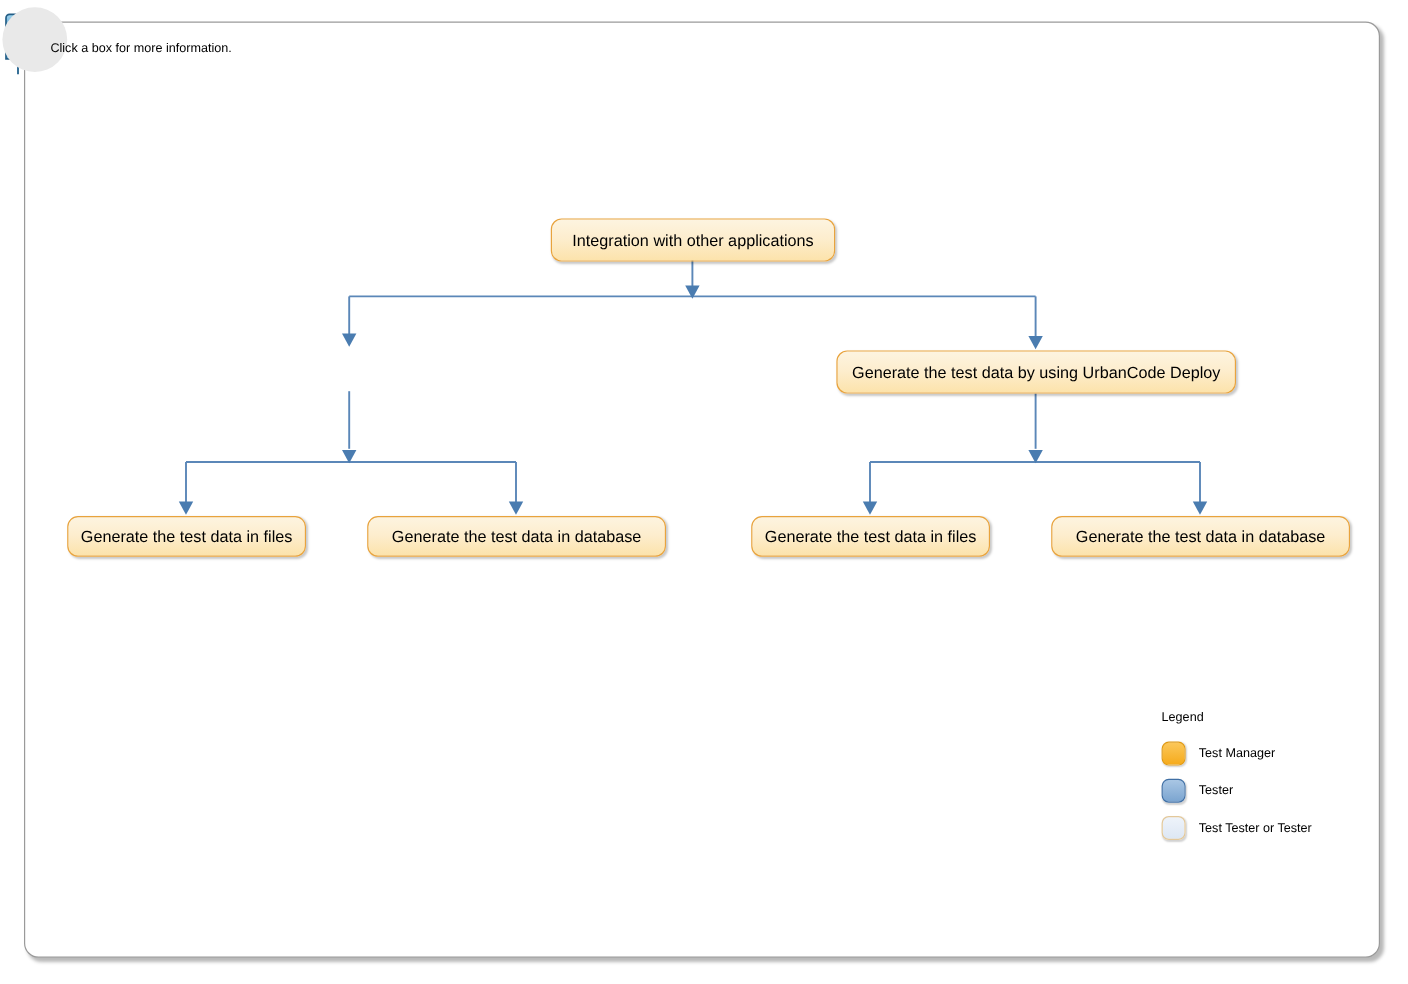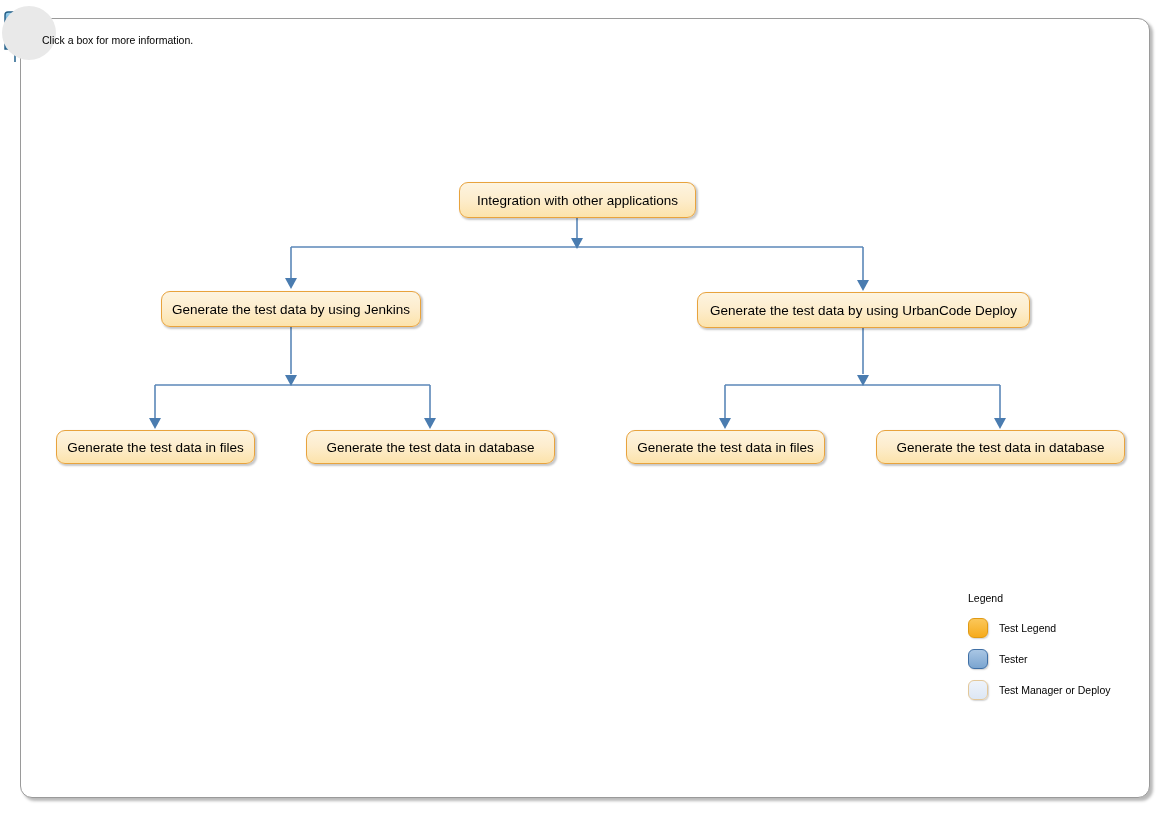--- a/index.html
+++ b/index.html
@@ -191,23 +191,20 @@
         <polygon points="719,418 731,418 725,429"></polygon>
         <polygon points="994,418 1006,418 1000,429"></polygon>
       </g>
     </svg>
   </div>
 
   <div class="node" style="left:459px; top:182px; width:237px; height:36px;">
     <span>Integration with other applications</span>
   </div>
 
-  <div class="node" style="left:161px; top:291px; width:260px; height:36px;">
-    <span>Generate the test data by using Jenkins</span>
-  </div>
 
   <div class="node" style="left:697px; top:292px; width:333px; height:36px;">
     <span>Generate the test data by using UrbanCode Deploy</span>
   </div>
 
   <div class="node" style="left:56px; top:430px; width:199px; height:34px;">
     <span>Generate the test data in files</span>
   </div>
 
   <div class="node" style="left:306px; top:430px; width:249px; height:34px;">
@@ -221,27 +218,27 @@
   <div class="node" style="left:876px; top:430px; width:249px; height:34px;">
     <span>Generate the test data in database</span>
   </div>
 
   <div class="legend">
     <div class="legend-title">Legend</div>
 
 
     <div class="legend-row">
       <span class="legend-swatch sw-tm"></span>
-      <span class="legend-label">Test Legend</span>
+      <span class="legend-label">Test Manager</span>
     </div>
 
     <div class="legend-row">
       <span class="legend-swatch sw-tester"></span>
       <span class="legend-label">Tester</span>
     </div>
 
     <div class="legend-row">
       <span class="legend-swatch sw-tmortest"></span>
-      <span class="legend-label">Test Manager or Deploy</span>
+      <span class="legend-label">Test Tester or Tester</span>
     </div>
   </div>
 
 </div>
 
 </body></html>

